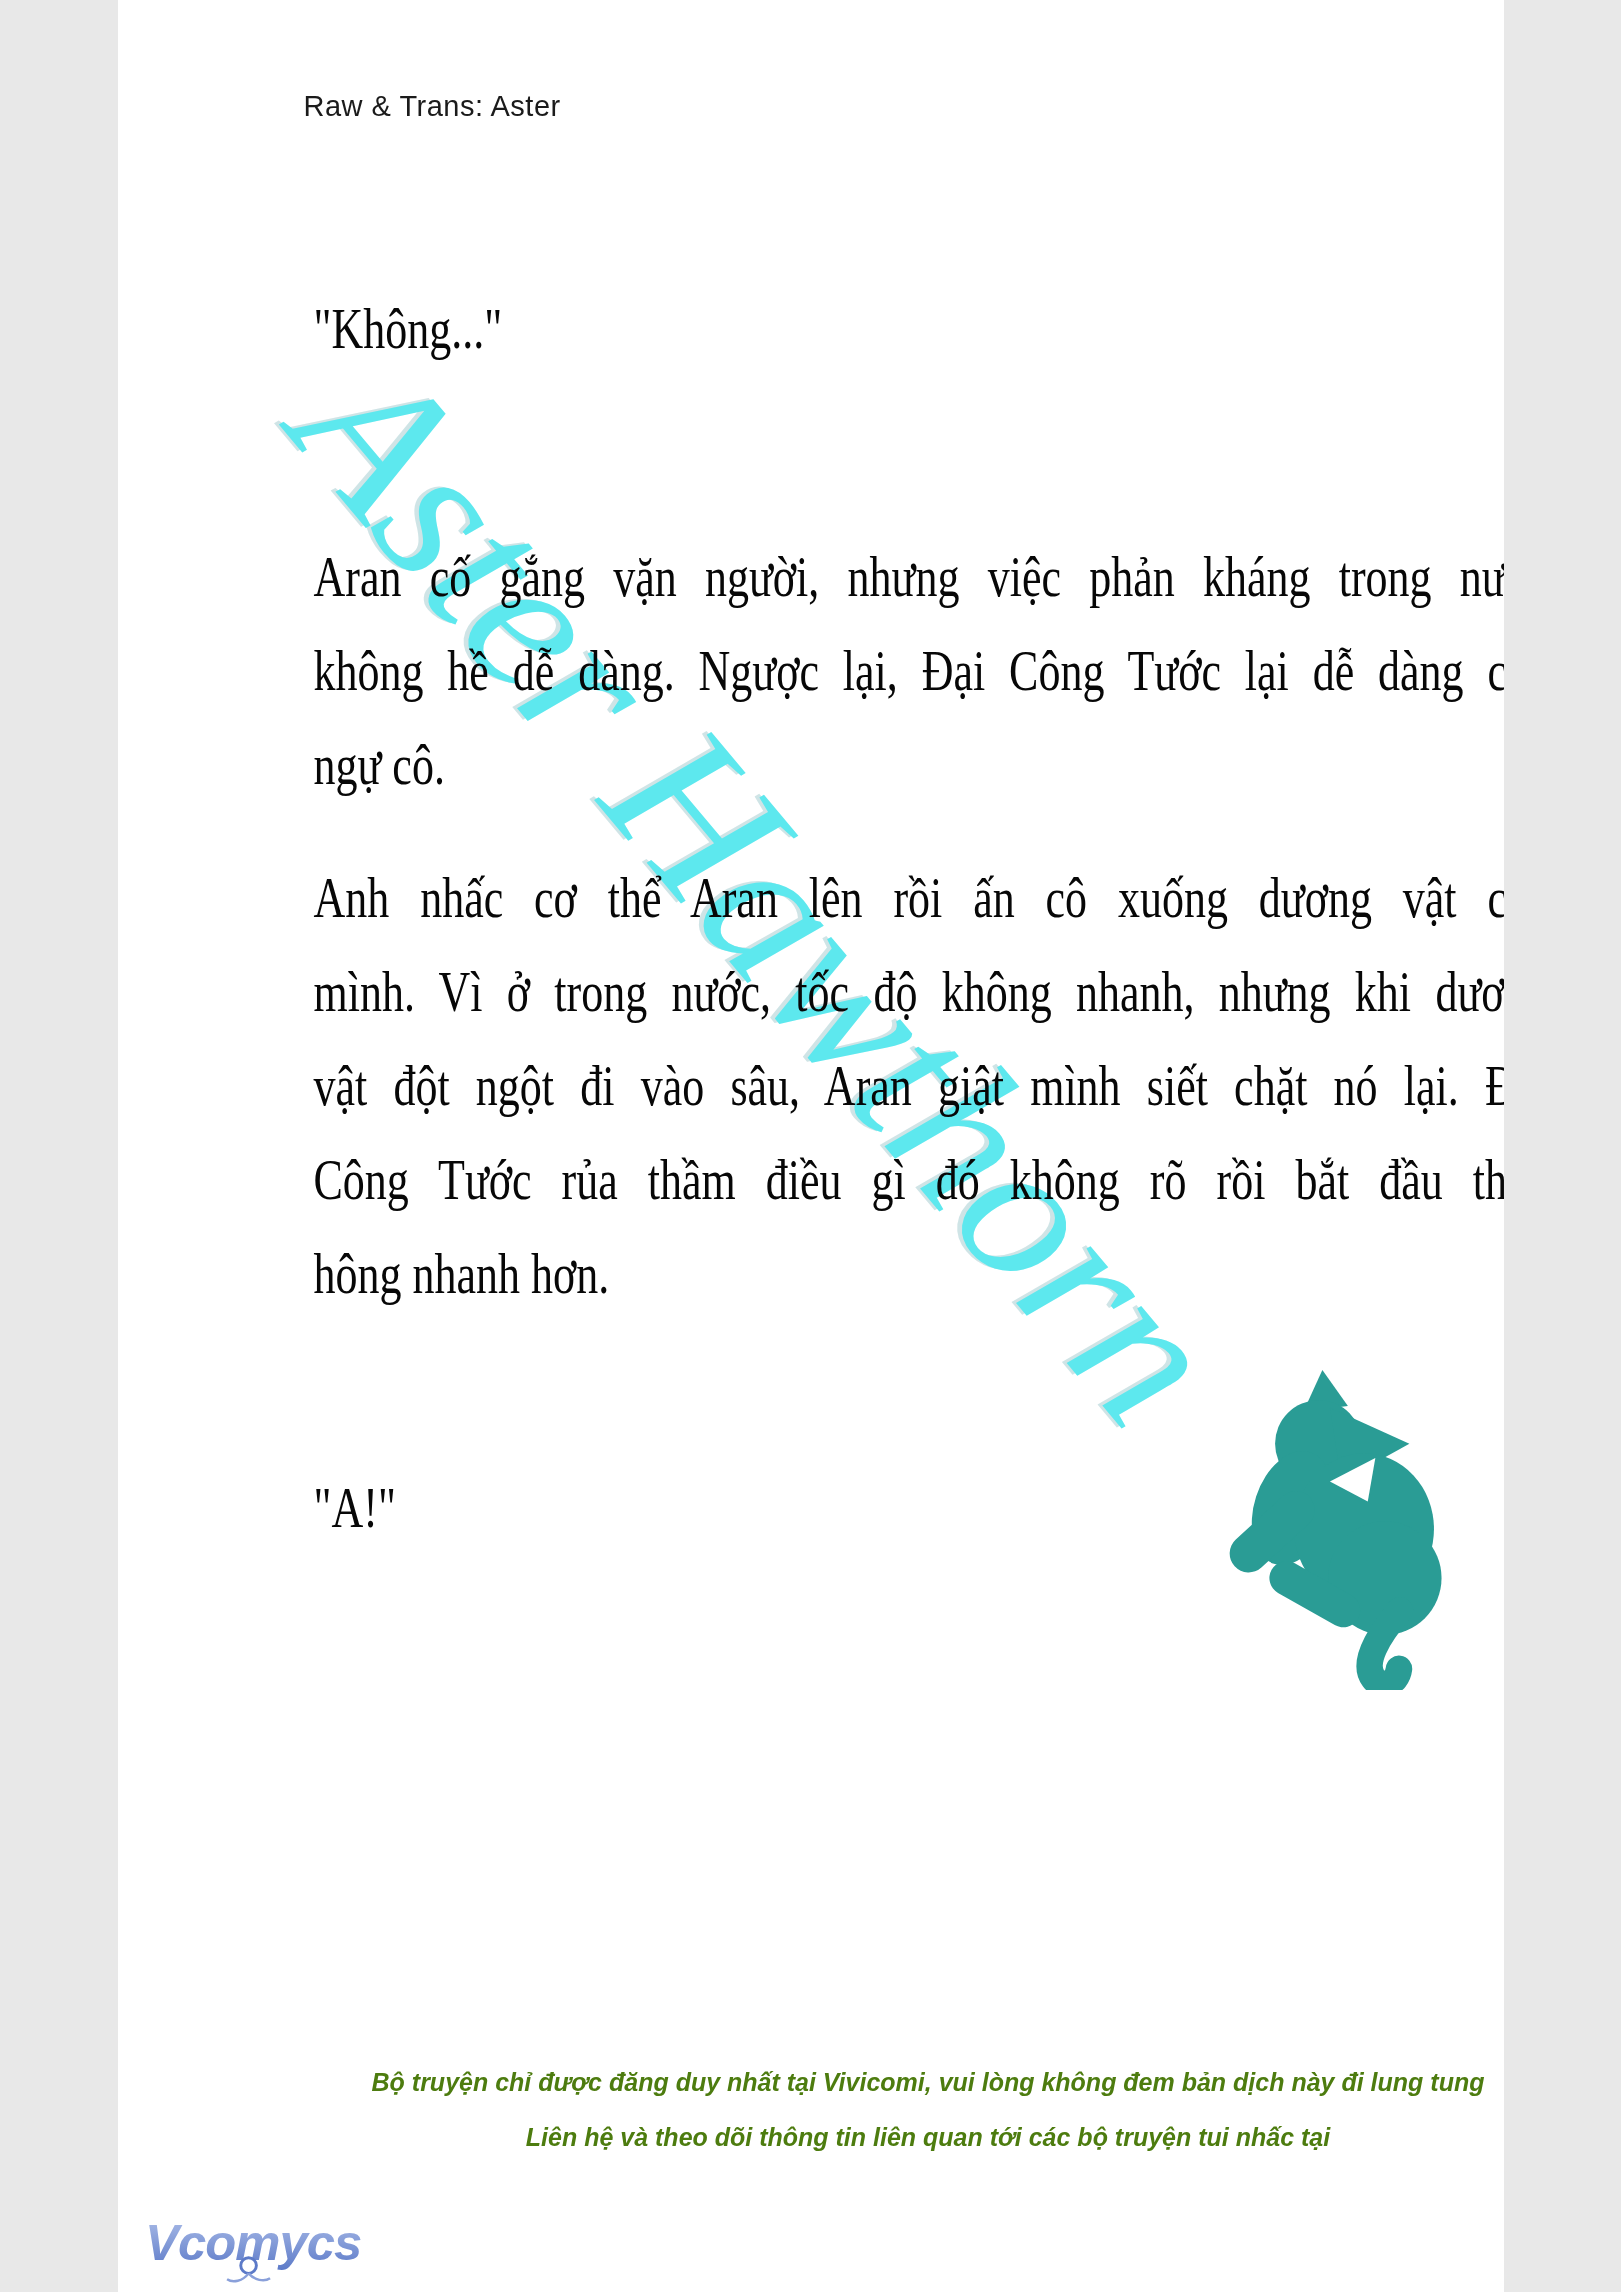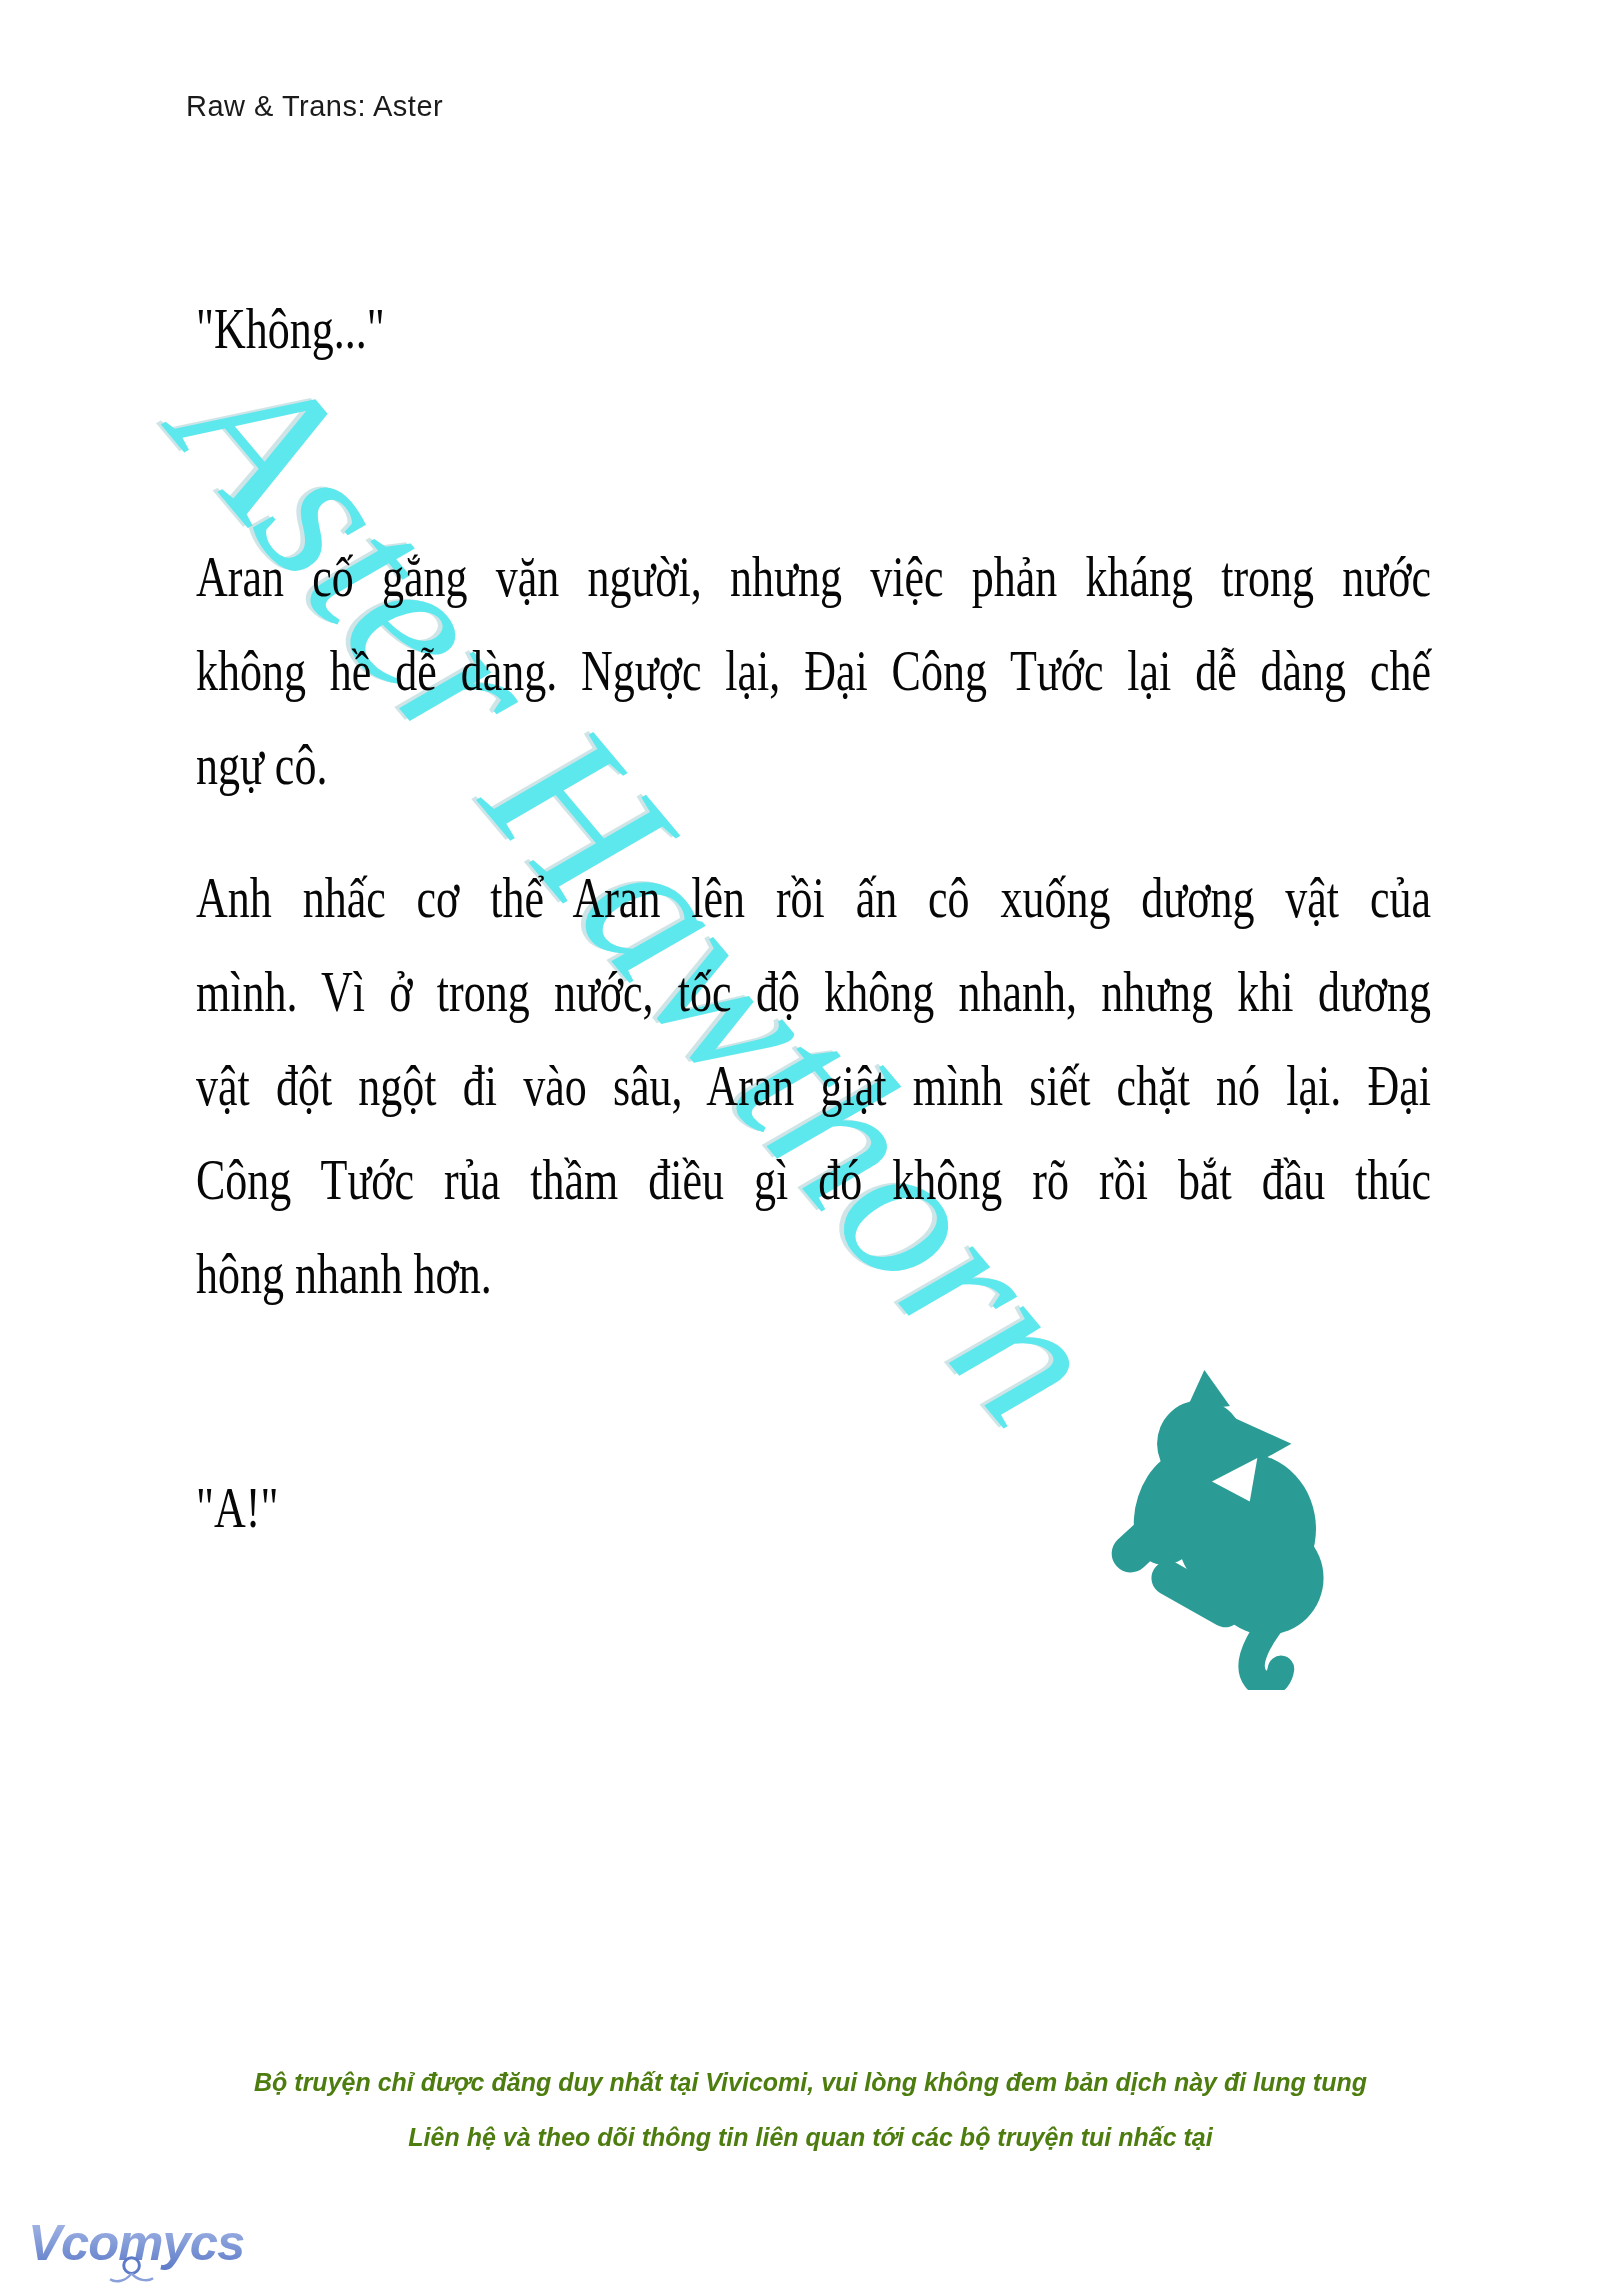--- a/index.html
+++ b/index.html
@@ -1,17 +1,17 @@
 <!DOCTYPE html>
 <html><head>
 <meta charset="utf-8">
 <style>
   html,body { margin:0; padding:0; background:#e8e8e8; }
   .page {
-    position:relative; width:1621px; height:2293px; margin:0 auto;
+    position:relative; width:1386px; height:2293px; margin:0 auto;
     background:#ffffff; overflow:hidden;
     font-family:"Liberation Serif", serif;
   }
   .credit {
     position:absolute; left:186px; top:90px;
     font-family:"Liberation Sans", sans-serif;
     font-size:29px; color:#1b1b1b; letter-spacing:0.5px;
   }
   .watermark {
     position:absolute; left:299px; top:323px;

